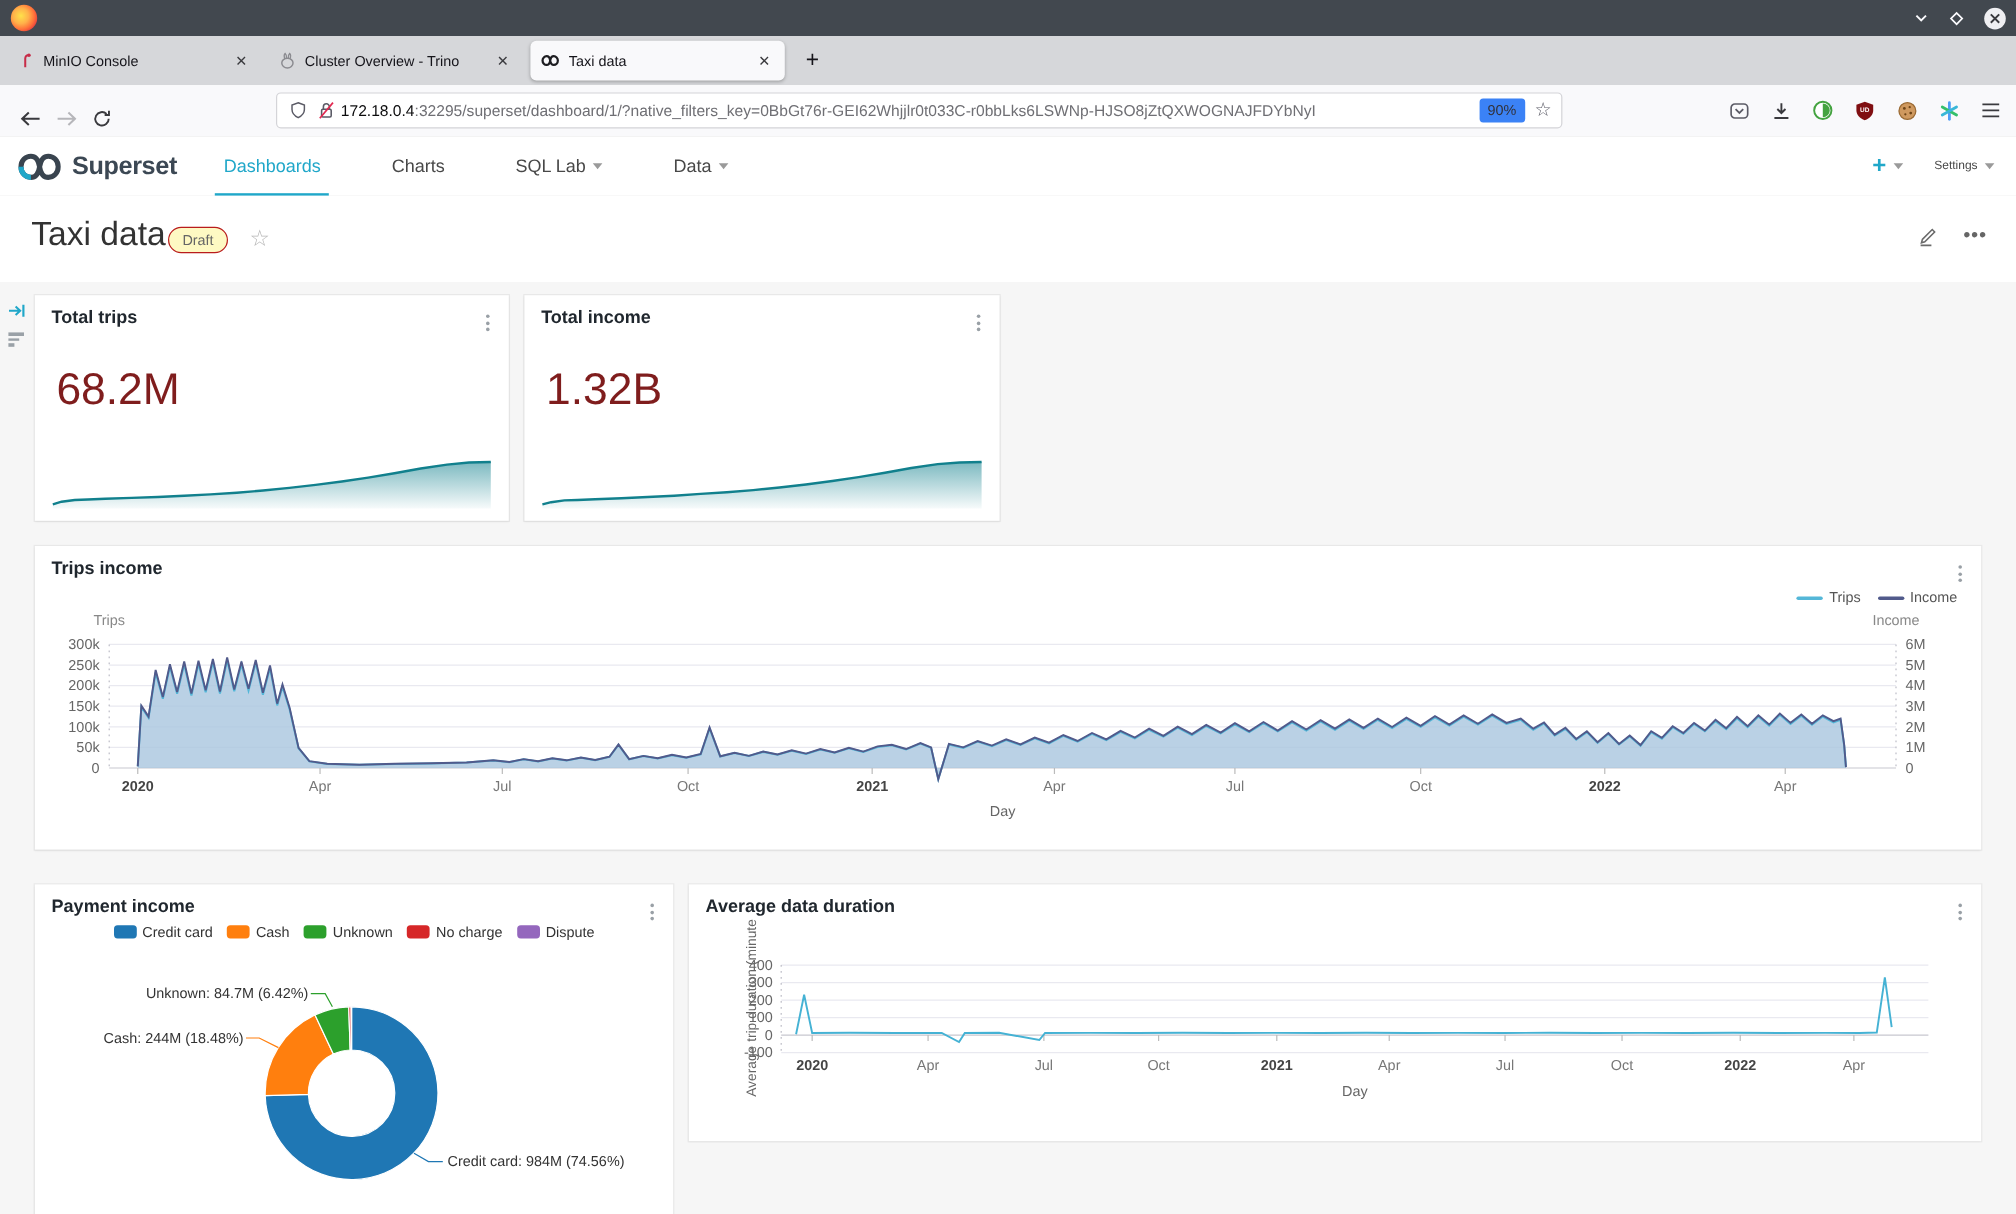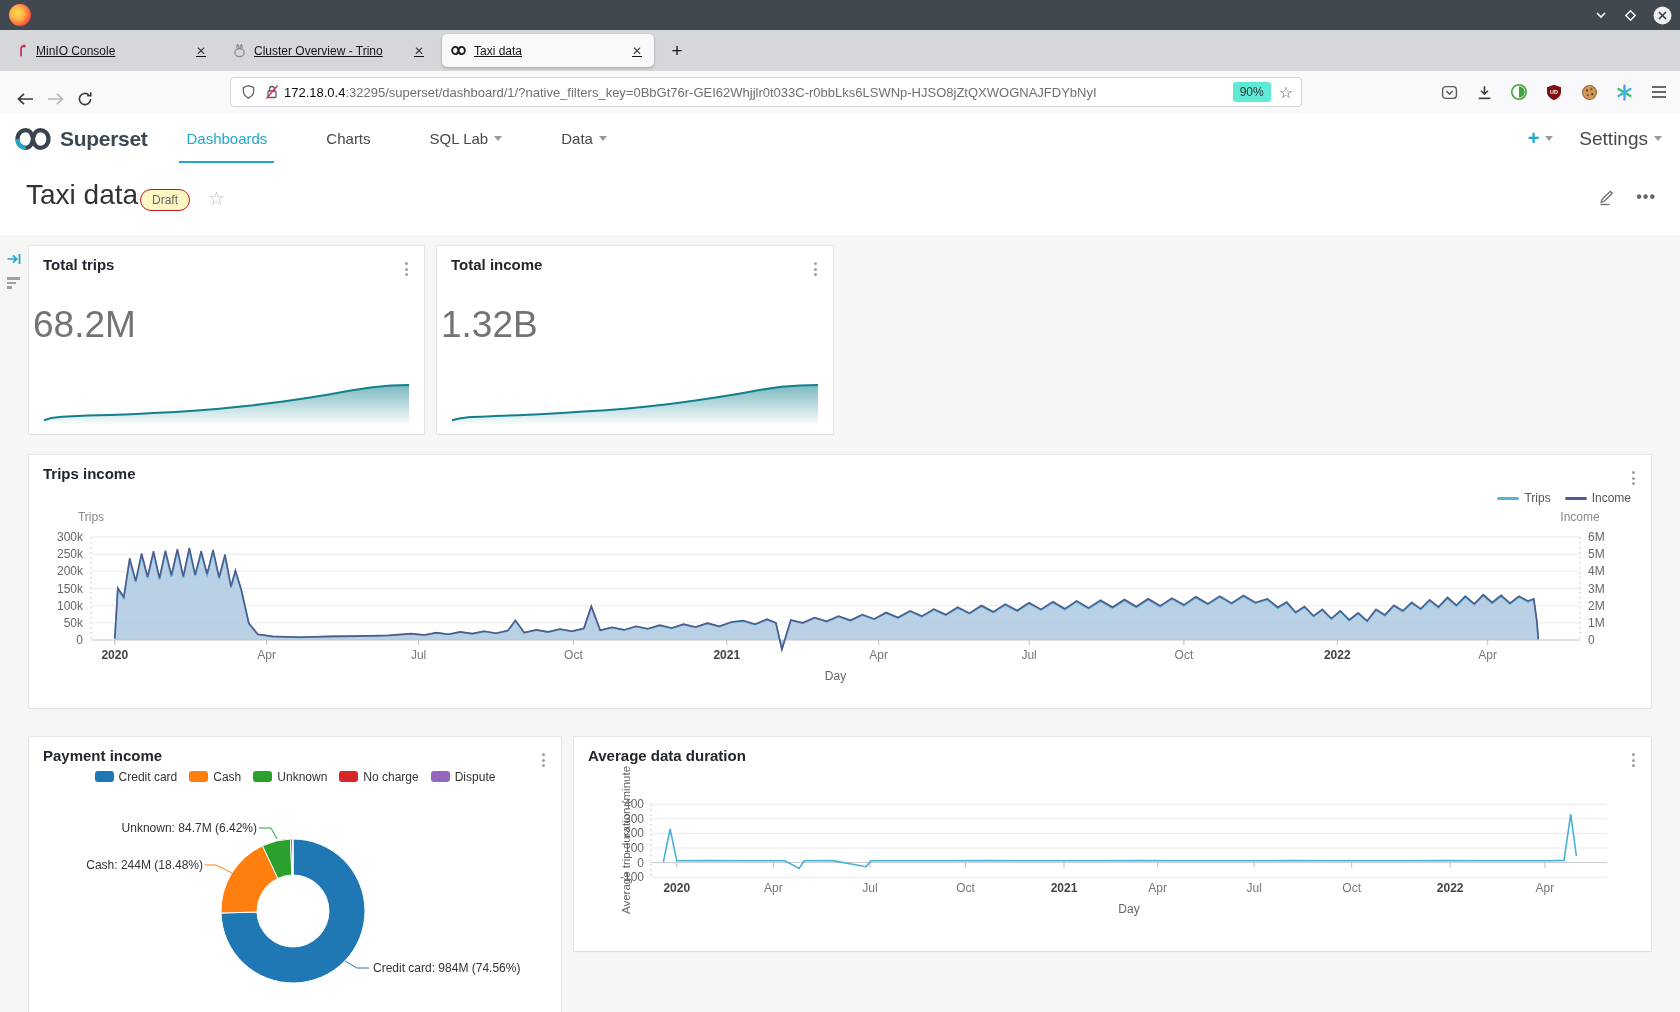--- a/index.html
+++ b/index.html
@@ -11,74 +11,74 @@
   .titlebar{position:absolute;left:0;top:0;width:100%;height:30px;background:#42484f;
             display:flex;align-items:center;}
   .fx-logo{position:absolute;left:9px;top:4px;width:22px;height:22px;border-radius:50%;
            background:radial-gradient(circle at 38% 42%,#ffe14a 0%,#ffb14a 35%,#ff7139 60%,#e2383f 80%,#b5007f 100%);}
   .win-title{flex:1;text-align:center;color:#fbfbfe;font-size:13px;}
   .win-controls{position:absolute;right:8px;top:0;height:30px;display:flex;align-items:center;gap:16px;}
 
   .tabbar{position:absolute;left:0;top:30px;width:100%;height:41px;background:#d6d7da;
           display:flex;align-items:flex-end;}
   .tab{position:relative;width:212px;height:33px;margin:0 3px 4px 3px;border-radius:5px;
-       display:flex;align-items:center;padding:0 8px;box-sizing:border-box;color:#15141a;text-decoration:underline;}
+       display:flex;align-items:center;padding:0 8px;box-sizing:border-box;color:#15141a;}
   .tab:first-child{margin-left:6px;}
   .tab.active{background:#f9f9fb;box-shadow:0 1px 3px rgba(0,0,0,.25);}
   .tab .t-title{flex:1;font-size:12px;white-space:nowrap;overflow:hidden;margin-left:7px;}
   .tab .t-close{color:#3a3a3e;font-size:12px;padding:2px 4px;border-radius:3px;}
   .newtab{width:28px;height:28px;margin:0 0 6px 6px;font-size:19px;color:#15141a;
           display:flex;align-items:center;justify-content:center;border-radius:4px;}
 
   .toolbar{position:absolute;left:0;top:71px;width:100%;height:43px;background:#f9f9fb;
            border-bottom:1px solid #ccccce;display:flex;align-items:flex-end;}
   .nav-btn{width:30px;height:30px;display:flex;align-items:center;justify-content:center;border-radius:4px;}
   .nav-btn.back{margin-left:10px;}
   .urlbar{position:absolute;left:230px;top:6px;width:1072px;height:30px;background:#fff;
           border:1px solid #d4d4d8;border-radius:4px;display:flex;align-items:center;box-sizing:border-box;}
   .url-text{flex:1;font-size:13px;white-space:nowrap;overflow:hidden;margin-left:4px;}
   .url-host{color:#0c0c0d;}
   .url-rest{color:#6f6f74;}
-  .zoom-badge{background:#5eead4;color:#31313a;font-size:12px;border-radius:3px;
+  .zoom-badge{background:#3b82f6;color:#31313a;font-size:12px;border-radius:3px;
               padding:3px 7px;margin-right:8px;}
   .star-btn{margin-right:8px;color:#5b5b66;font-size:16px;}
   .tb-right{position:absolute;right:10px;top:6px;height:30px;display:flex;align-items:center;gap:13px;}
   .tb-ic{width:22px;height:22px;display:flex;align-items:center;justify-content:center;border-radius:4px;}
 
   
   .ss-nav{position:absolute;left:0;top:114px;width:100%;height:49px;background:#fff;
           border-bottom:1px solid #e0e0e0;display:flex;align-items:stretch;}
   .ss-brand{display:flex;align-items:center;margin-left:12px;}
   .ss-brand b{font-size:21px;color:#3c4854;letter-spacing:-.3px;margin-left:4px;}
   .ss-items{display:flex;align-items:stretch;margin-left:22px;gap:25px;}
   .ss-item{display:flex;align-items:center;padding:0 17px;font-size:15px;color:#484848;position:relative;}
   .ss-item.active{color:#20a7c9;}
   .ss-item.active:after{content:"";position:absolute;left:10px;right:10px;bottom:-1px;height:3px;background:#20a7c9;}
   .caret{display:inline-block;margin-left:6px;width:0;height:0;border-left:4px solid transparent;
          border-right:4px solid transparent;border-top:5px solid #9a9a9a;}
   .ss-right{position:absolute;right:18px;top:0;height:49px;display:flex;align-items:center;gap:26px;}
   .ss-plus{color:#20a7c9;font-size:20px;font-weight:bold;display:flex;align-items:center;}
-  .ss-settings{font-size:19px;color:#484848;display:flex;align-items:center;}
+  .ss-settings{font-size:10px;color:#484848;display:flex;align-items:center;}
 
   
   .dash-header{position:absolute;left:0;top:163px;width:100%;height:72px;background:#fff;}
   .dh-title{position:absolute;left:26px;top:16px;font-size:28px;color:#333;}
   .dh-badge{position:absolute;left:140px;top:26px;font-size:12px;color:#666;background:#fef9c3;
             border:1px solid #b91c1c;border-radius:11px;padding:3px 11px;}
   .dh-star{position:absolute;left:208px;top:24px;font-size:19px;color:#b8b8b8;}
   .dh-actions{position:absolute;right:24px;top:24px;display:flex;gap:20px;align-items:center;}
   .h-ellipsis{color:#666;font-size:16px;font-weight:bold;letter-spacing:1px;}
 
   
   .dash-body{position:absolute;left:0;top:235px;width:100%;height:777px;background:#f6f6f6;}
   .card{position:absolute;background:#fff;box-shadow:0 0 0 1px rgba(0,0,0,.05),0 1px 2px rgba(0,0,0,.06);}
   .card h3{position:absolute;left:14px;top:10px;margin:0;font-size:15px;font-weight:bold;color:#20272e;}
   .kebab{position:absolute;right:16px;top:16px;display:flex;flex-direction:column;gap:2.5px;cursor:pointer;}
   .kebab i{width:3px;height:3px;border-radius:50%;background:#99a0a6;}
-  .big-number{position:absolute;left:4px;top:58px;font-size:37px;color:#737373;font-weight:500;}
+  .big-number{position:absolute;left:18px;top:58px;font-size:37px;color:#7f1d1d;font-weight:500;}
   .spark{position:absolute;left:14px;right:14px;bottom:10px;height:44px;}
 
   .ti-legend{position:absolute;right:20px;top:36px;display:flex;gap:14px;font-size:12px;color:#555;align-items:center;}
   .lswatch{display:inline-block;width:22px;height:3px;border-radius:2px;margin-right:5px;vertical-align:middle;}
   .pt-legend{position:absolute;left:0;right:0;top:33px;display:flex;justify-content:center;gap:12px;
              font-size:12px;color:#333;align-items:center;}
   .psw{display:inline-block;width:19px;height:11px;border-radius:3px;margin-right:5px;vertical-align:-1px;}
   .chart-canvas{position:absolute;left:0;top:0;}
 
   .filter-expand{position:absolute;left:6px;top:16px;}

